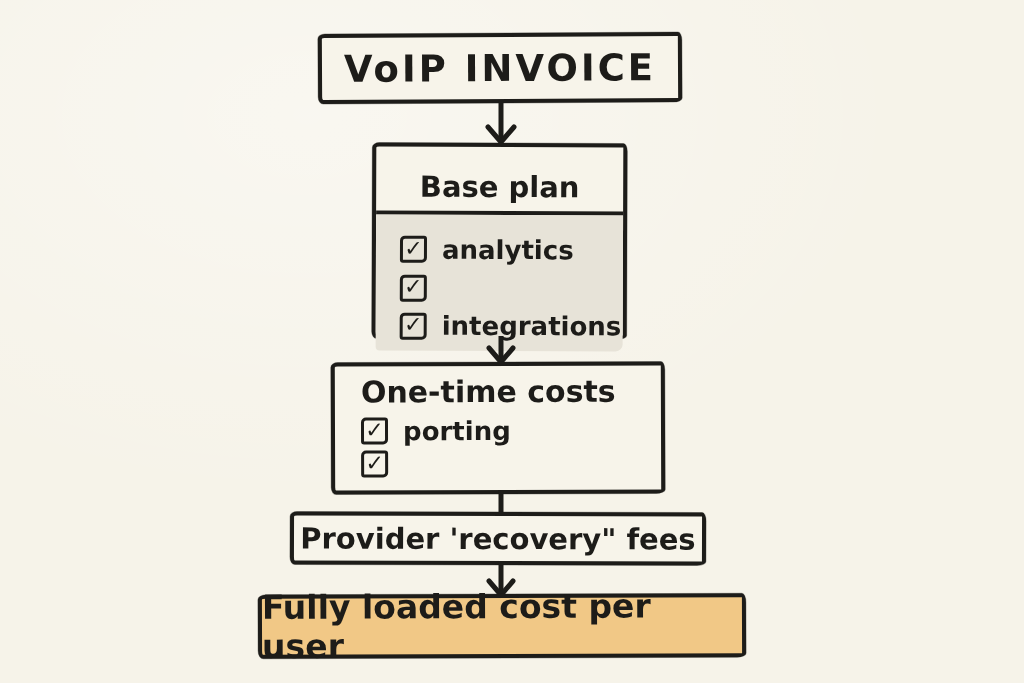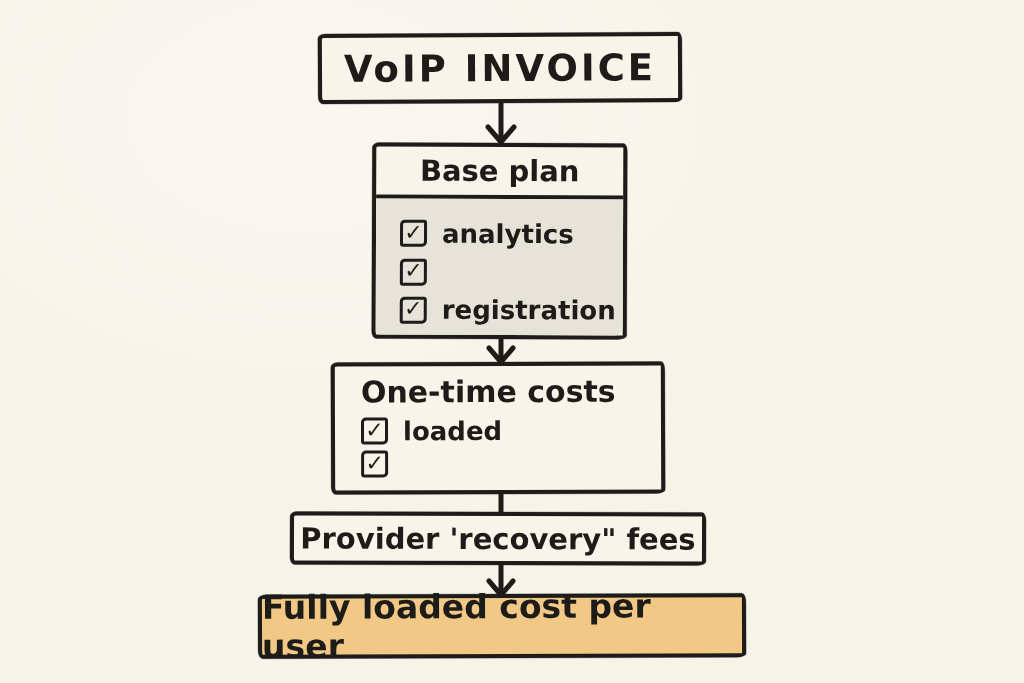--- a/index.html
+++ b/index.html
@@ -32,21 +32,21 @@
   .title-box .label {
     font-size: 37px; font-weight: bold; letter-spacing: 3px;
   }
   .baseplan-box {
     left: 372px; top: 143px; width: 255px; height: 196px;
     transform: rotate(0.2deg);
   }
   .baseplan-header {
     height: 52px; border-bottom: 4px solid #1d1c19;
     display: flex; align-items: center; justify-content: center;
-    font-size: 29px; font-weight: bold;
+    font-size: 29px; font-weight: bold; margin-top: 16px;
   }
   .baseplan-body {
     height: 136px; background: #e7e3d8;
     padding: 10px 0 0 24px;
     display: flex; flex-direction: column; justify-content: space-evenly;
     border-radius: 0 0 7px 4px;
   }
   .check-row {
     display: flex; align-items: center; gap: 15px;
     font-size: 26px; font-weight: bold; line-height: 1;
@@ -121,39 +121,39 @@
       </div>
       <div class="check-row">
         <span class="checkbox">
             <span class="tick">✓</span>
           </span>
       </div>
       <div class="check-row">
         <span class="checkbox">
             <span class="tick">✓</span>
           </span>
-        <span>registration</span>
+        <span>integrations</span>
       </div>
     </div>
   </div>
 
   <div class="arrow a2">
     <svg width="42" height="28" viewBox="0 0 42 28">
       <line x1="21" y1="0" x2="21" y2="23" stroke="#1d1c19" stroke-width="5" stroke-linecap="round"></line>
       <polyline points="9,12 21,26 33,12" fill="none" stroke="#1d1c19" stroke-width="5" stroke-linecap="round" stroke-linejoin="round"></polyline>
     </svg>
   </div>
 
   <div class="hbox onetime-box">
     <div class="onetime-title">One-time costs</div>
     <div class="check-row">
       <span class="checkbox">
           <span class="tick">✓</span>
         </span>
-      <span>loaded</span>
+      <span>porting</span>
     </div>
     <div class="check-row">
       <span class="checkbox">
           <span class="tick">✓</span>
         </span>
     </div>
   </div>
 
   <div class="arrow a3">
     <svg width="42" height="24" viewBox="0 0 42 24">

